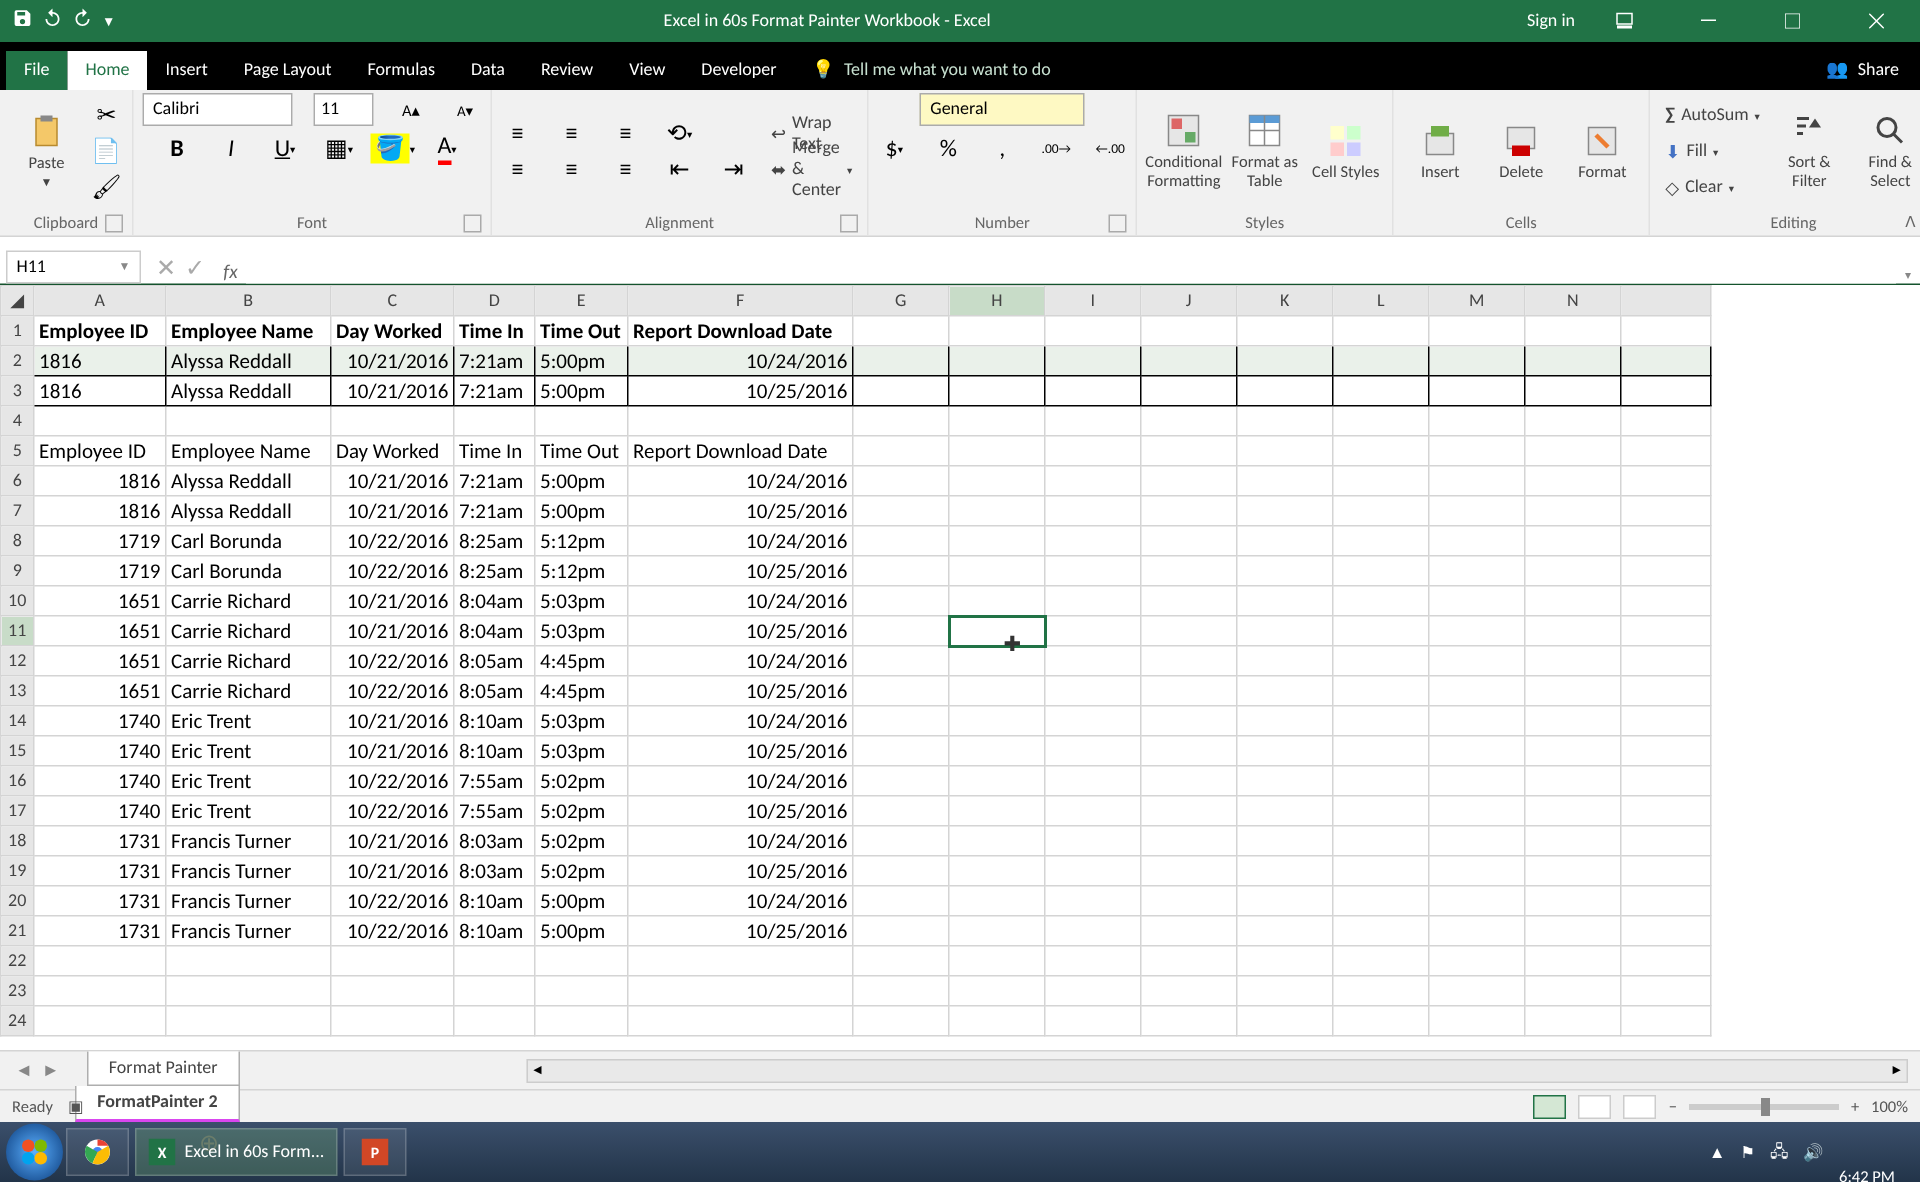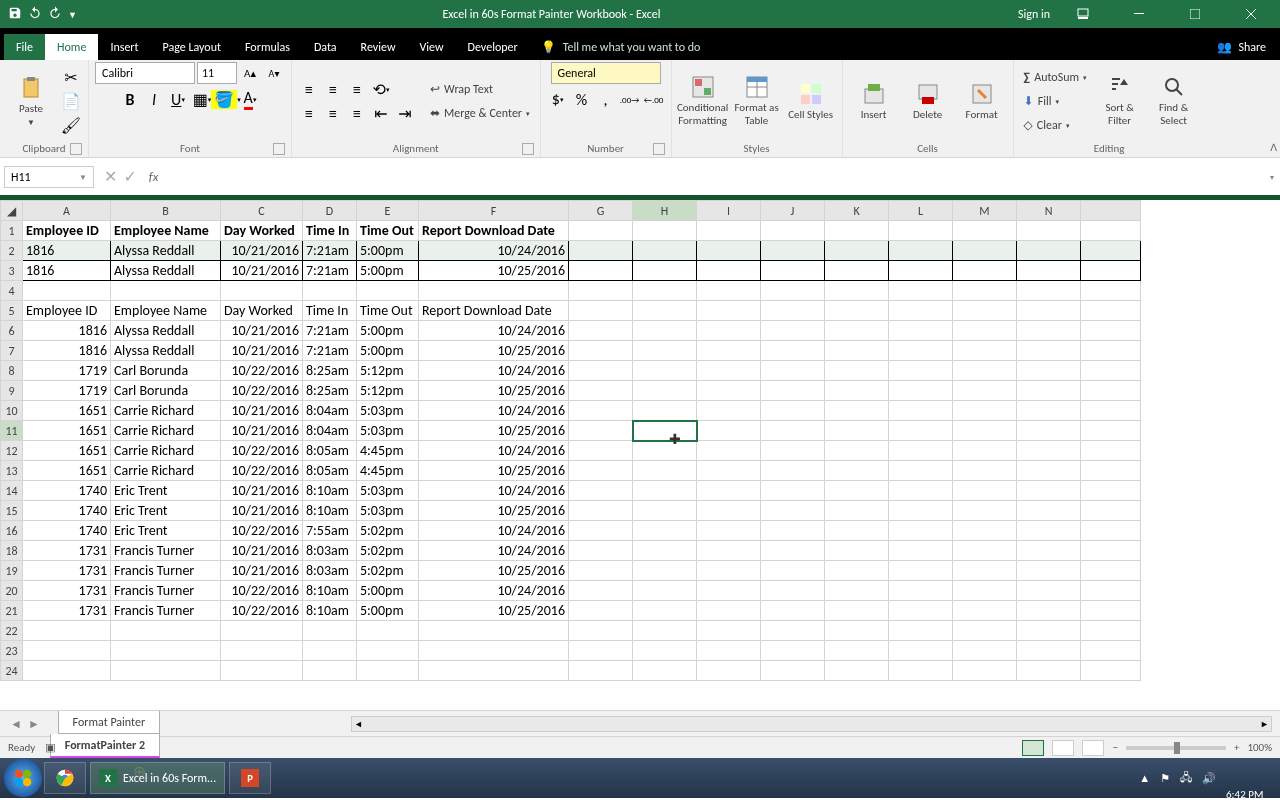--- a/index.html
+++ b/index.html
@@ -24,29 +24,29 @@
 
 .ribbon { height: 98px; background: #f1f1f1; border-bottom: 1px solid #d4d4d4; display: flex; position: relative; }
 .group { border-right: 1px solid #e1e1e1; padding: 2px 6px 0 6px; display: flex; flex-direction: column; }
 .group .body { flex: 1; display: flex; align-items: center; gap: 4px; }
 .group .label { text-align: center; font-size: 11px; color: #666; padding: 2px 0; position: relative; }
 .group .label .dialog-launcher { position: absolute; right: 0; bottom: 2px; width: 12px; height: 12px; border: 1px solid #aaa; }
 .bigbtn { display: flex; flex-direction: column; align-items: center; justify-content: center; width: 50px; height: 66px; font-size: 11px; color: #444; gap: 2px; text-align: center; }
 .bigbtn svg { width: 24px; height: 24px; }
 .smbtn { width: 22px; height: 22px; display: flex; align-items: center; justify-content: center; border: 1px solid transparent; }
 .col { display: flex; flex-direction: column; gap: 2px; }
-.row { display: flex; align-items: center; gap: 2px; }
+.row { display: flex; align-items: center; gap: 14px; }
 .fontname { width: 100px; height: 22px; border: 1px solid #ababab; background: #fff; font-size: 12px; padding: 0 16px 0 6px; }
 .fontsize { width: 40px; height: 22px; border: 1px solid #ababab; background: #fff; font-size: 12px; padding: 0 4px; }
 .numfmt { width: 110px; height: 22px; border: 1px solid #ababab; background: #fef9c3; font-size: 12px; padding: 0 6px; }
 .midbtn { display: flex; align-items: center; gap: 4px; height: 22px; font-size: 12px; padding: 0 4px; color: #444; }
 .collapse { position: absolute; right: 3px; bottom: 3px; font-size: 10px; color: #666; }
 
 
-.fbar { height: 42px; border-bottom: 5px solid #14532d; display: flex; align-items: center; background: #fff; }
+.fbar { height: 32px; border-bottom: 1px solid #14532d; display: flex; align-items: flex-end; background: #fff; }
 .namebox { width: 90px; height: 22px; margin: 0 4px; border: 1px solid #ccc; font-size: 12px; padding: 0 6px; display: flex; align-items: center; justify-content: space-between; }
 .fbar .fx { padding: 0 6px; font-style: italic; color: #666; font-size: 13px; }
 .fbar .btns { display: flex; gap: 6px; padding: 0 6px; color: #aaa; }
 .fbar .formula { flex: 1; height: 22px; border: none; font-size: 12px; padding: 0 4px; }
 
 
 .gridwrap { position: relative; height: 510px; overflow: hidden; }
 .grid { border-collapse: collapse; table-layout: fixed; font-family: Calibri, Arial, sans-serif; font-size: 14px; }
 .grid th, .grid td { border: 1px solid #d4d4d4; height: 20px; padding: 0 3px; white-space: nowrap; overflow: hidden; }
 .grid th { background: #e6e6e6; font-weight: normal; color: #444; text-align: center; font-size: 12px; }
@@ -684,20 +684,38 @@
           <td class=""></td>
           <td class=""></td>
           <td class=""></td>
           <td class=""></td>
           <td class=""></td>
           <td class=""></td>
           <td class=""></td>
           <td></td>
         </tr>
         <tr class="">
+          <th class="rowhdr ">17</th>
+          <td class="r-align">1740</td>
+          <td class="l-align">Eric Trent</td>
+          <td class="r-align">10/22/2016</td>
+          <td class="l-align">7:55am</td>
+          <td class="l-align">5:02pm</td>
+          <td class="r-align">10/25/2016</td>
+          <td class=""></td>
+          <td class=""></td>
+          <td class=""></td>
+          <td class=""></td>
+          <td class=""></td>
+          <td class=""></td>
+          <td class=""></td>
+          <td class=""></td>
+          <td></td>
+        </tr>
+        <tr class="">
           <th class="rowhdr ">18</th>
           <td class="r-align">1731</td>
           <td class="l-align">Francis Turner</td>
           <td class="r-align">10/21/2016</td>
           <td class="l-align">8:03am</td>
           <td class="l-align">5:02pm</td>
           <td class="r-align">10/24/2016</td>
           <td class=""></td>
           <td class=""></td>
           <td class=""></td>

